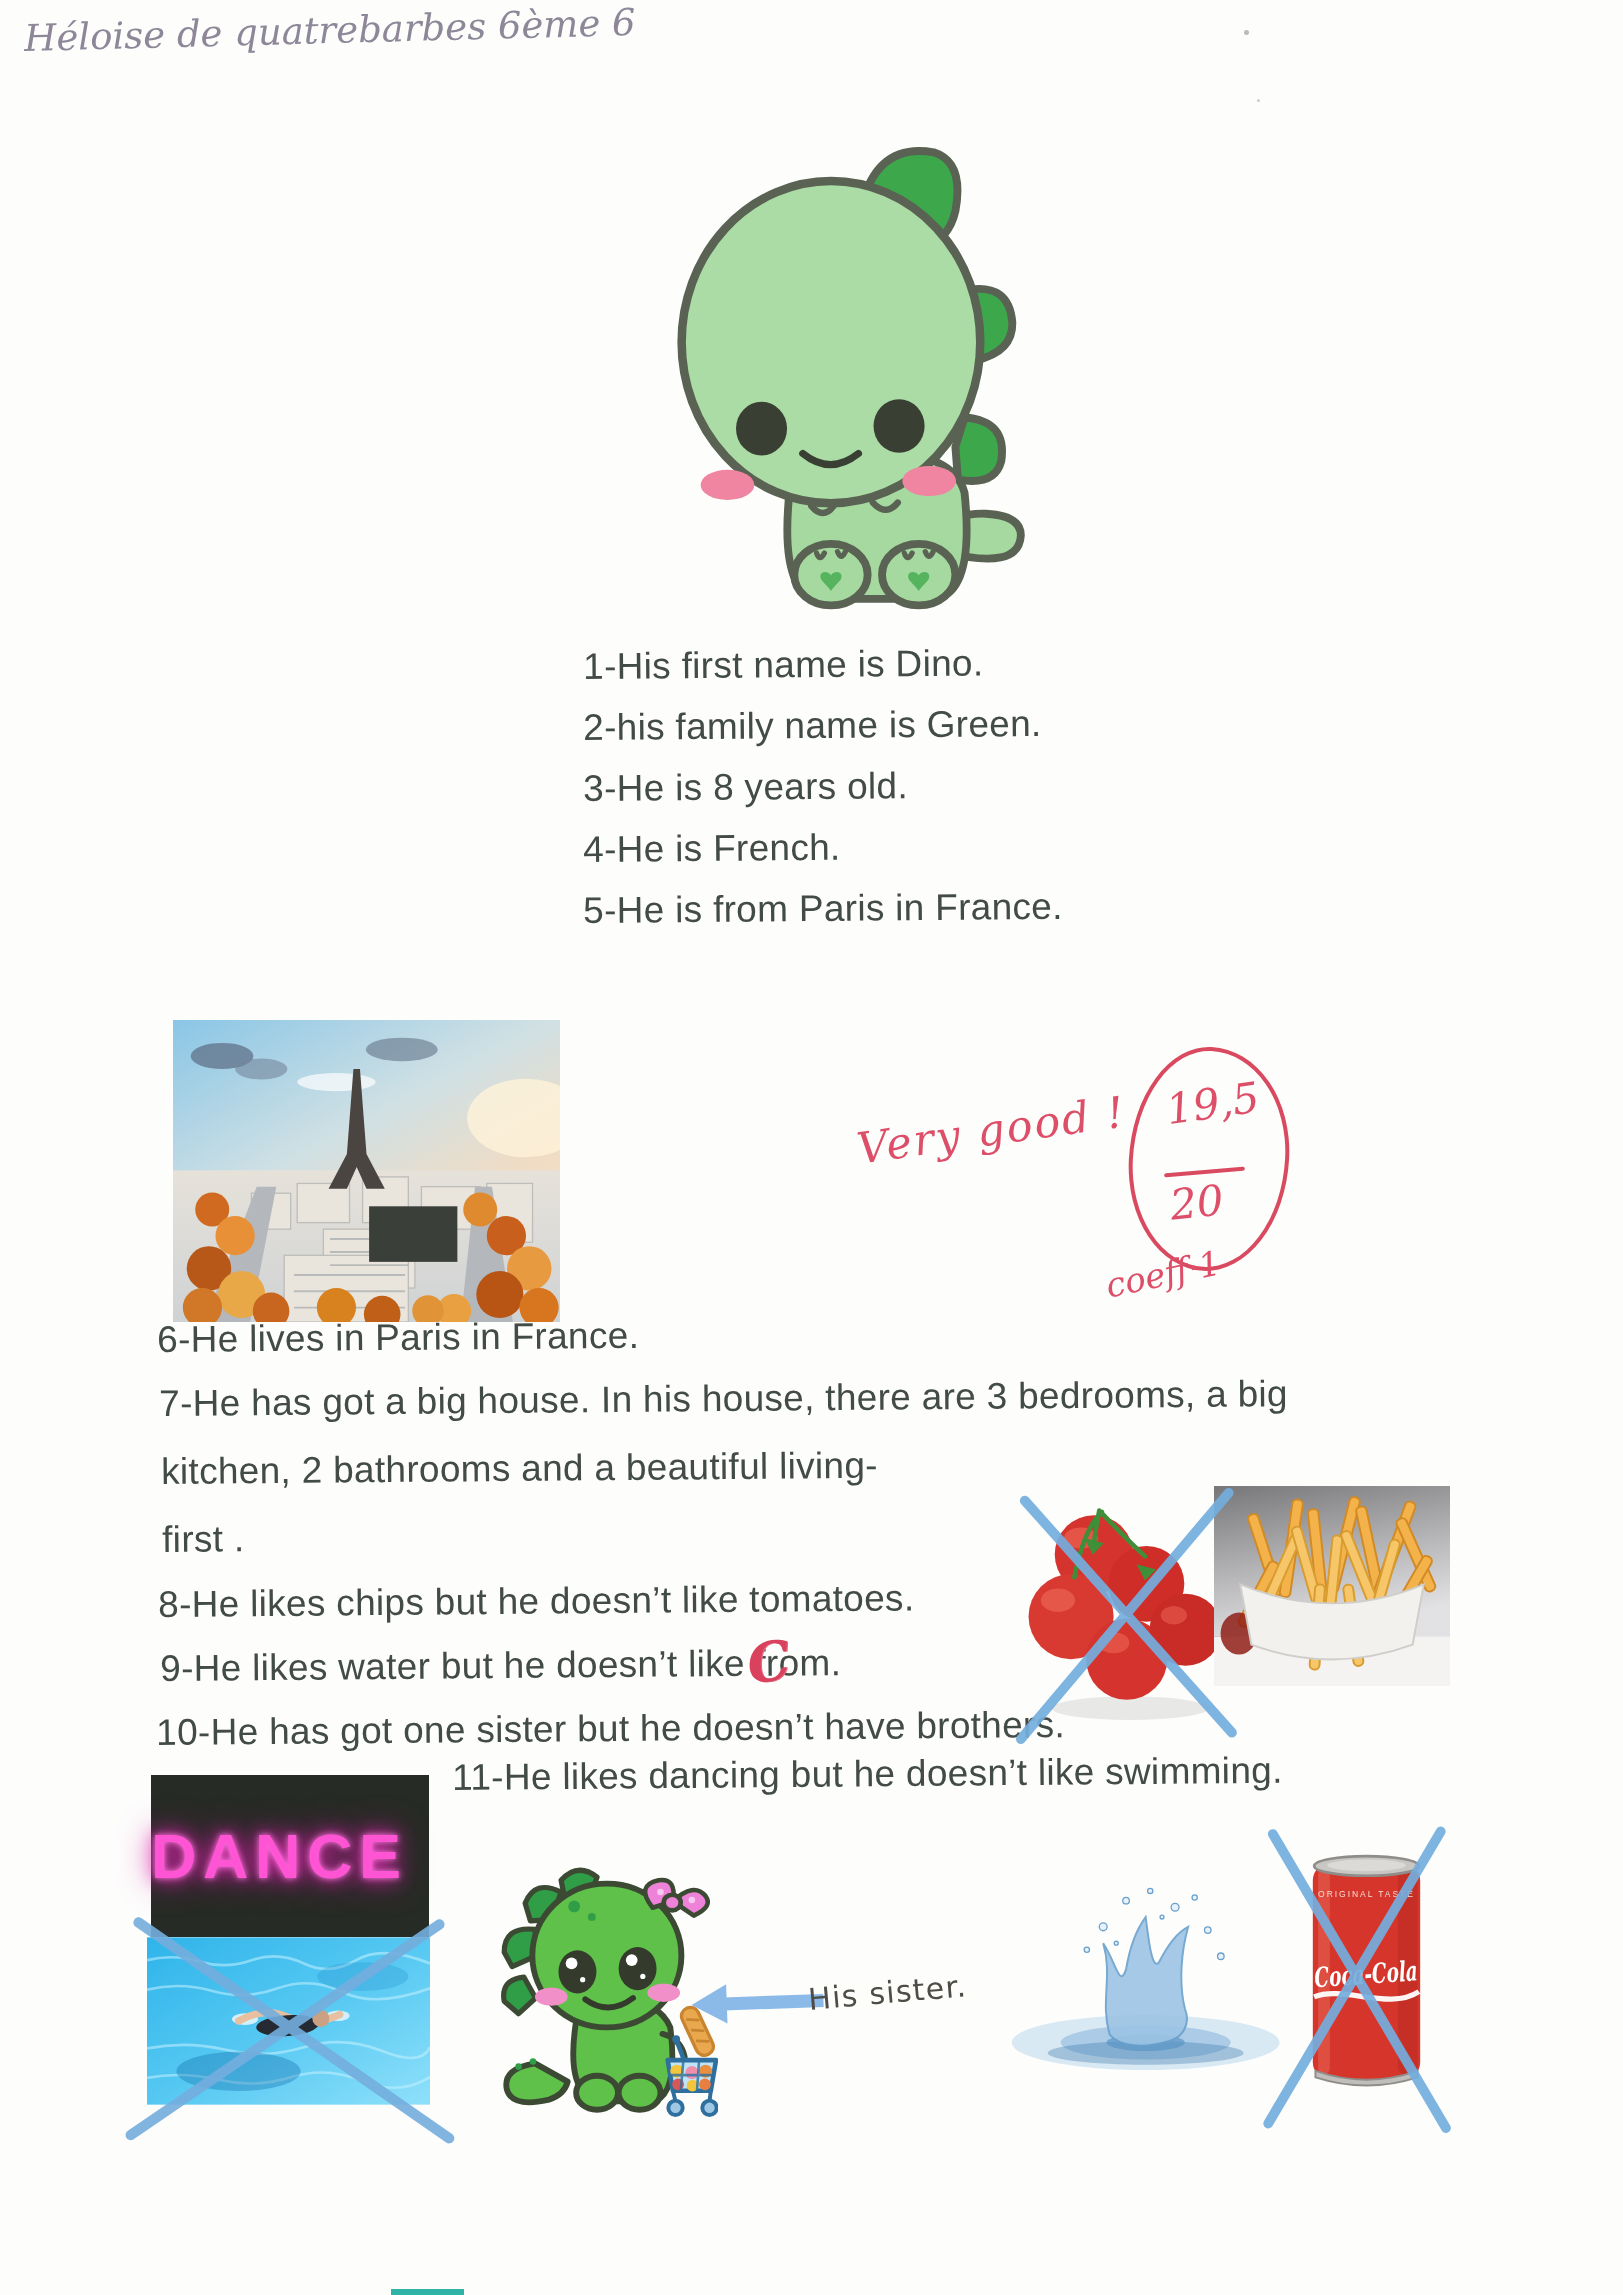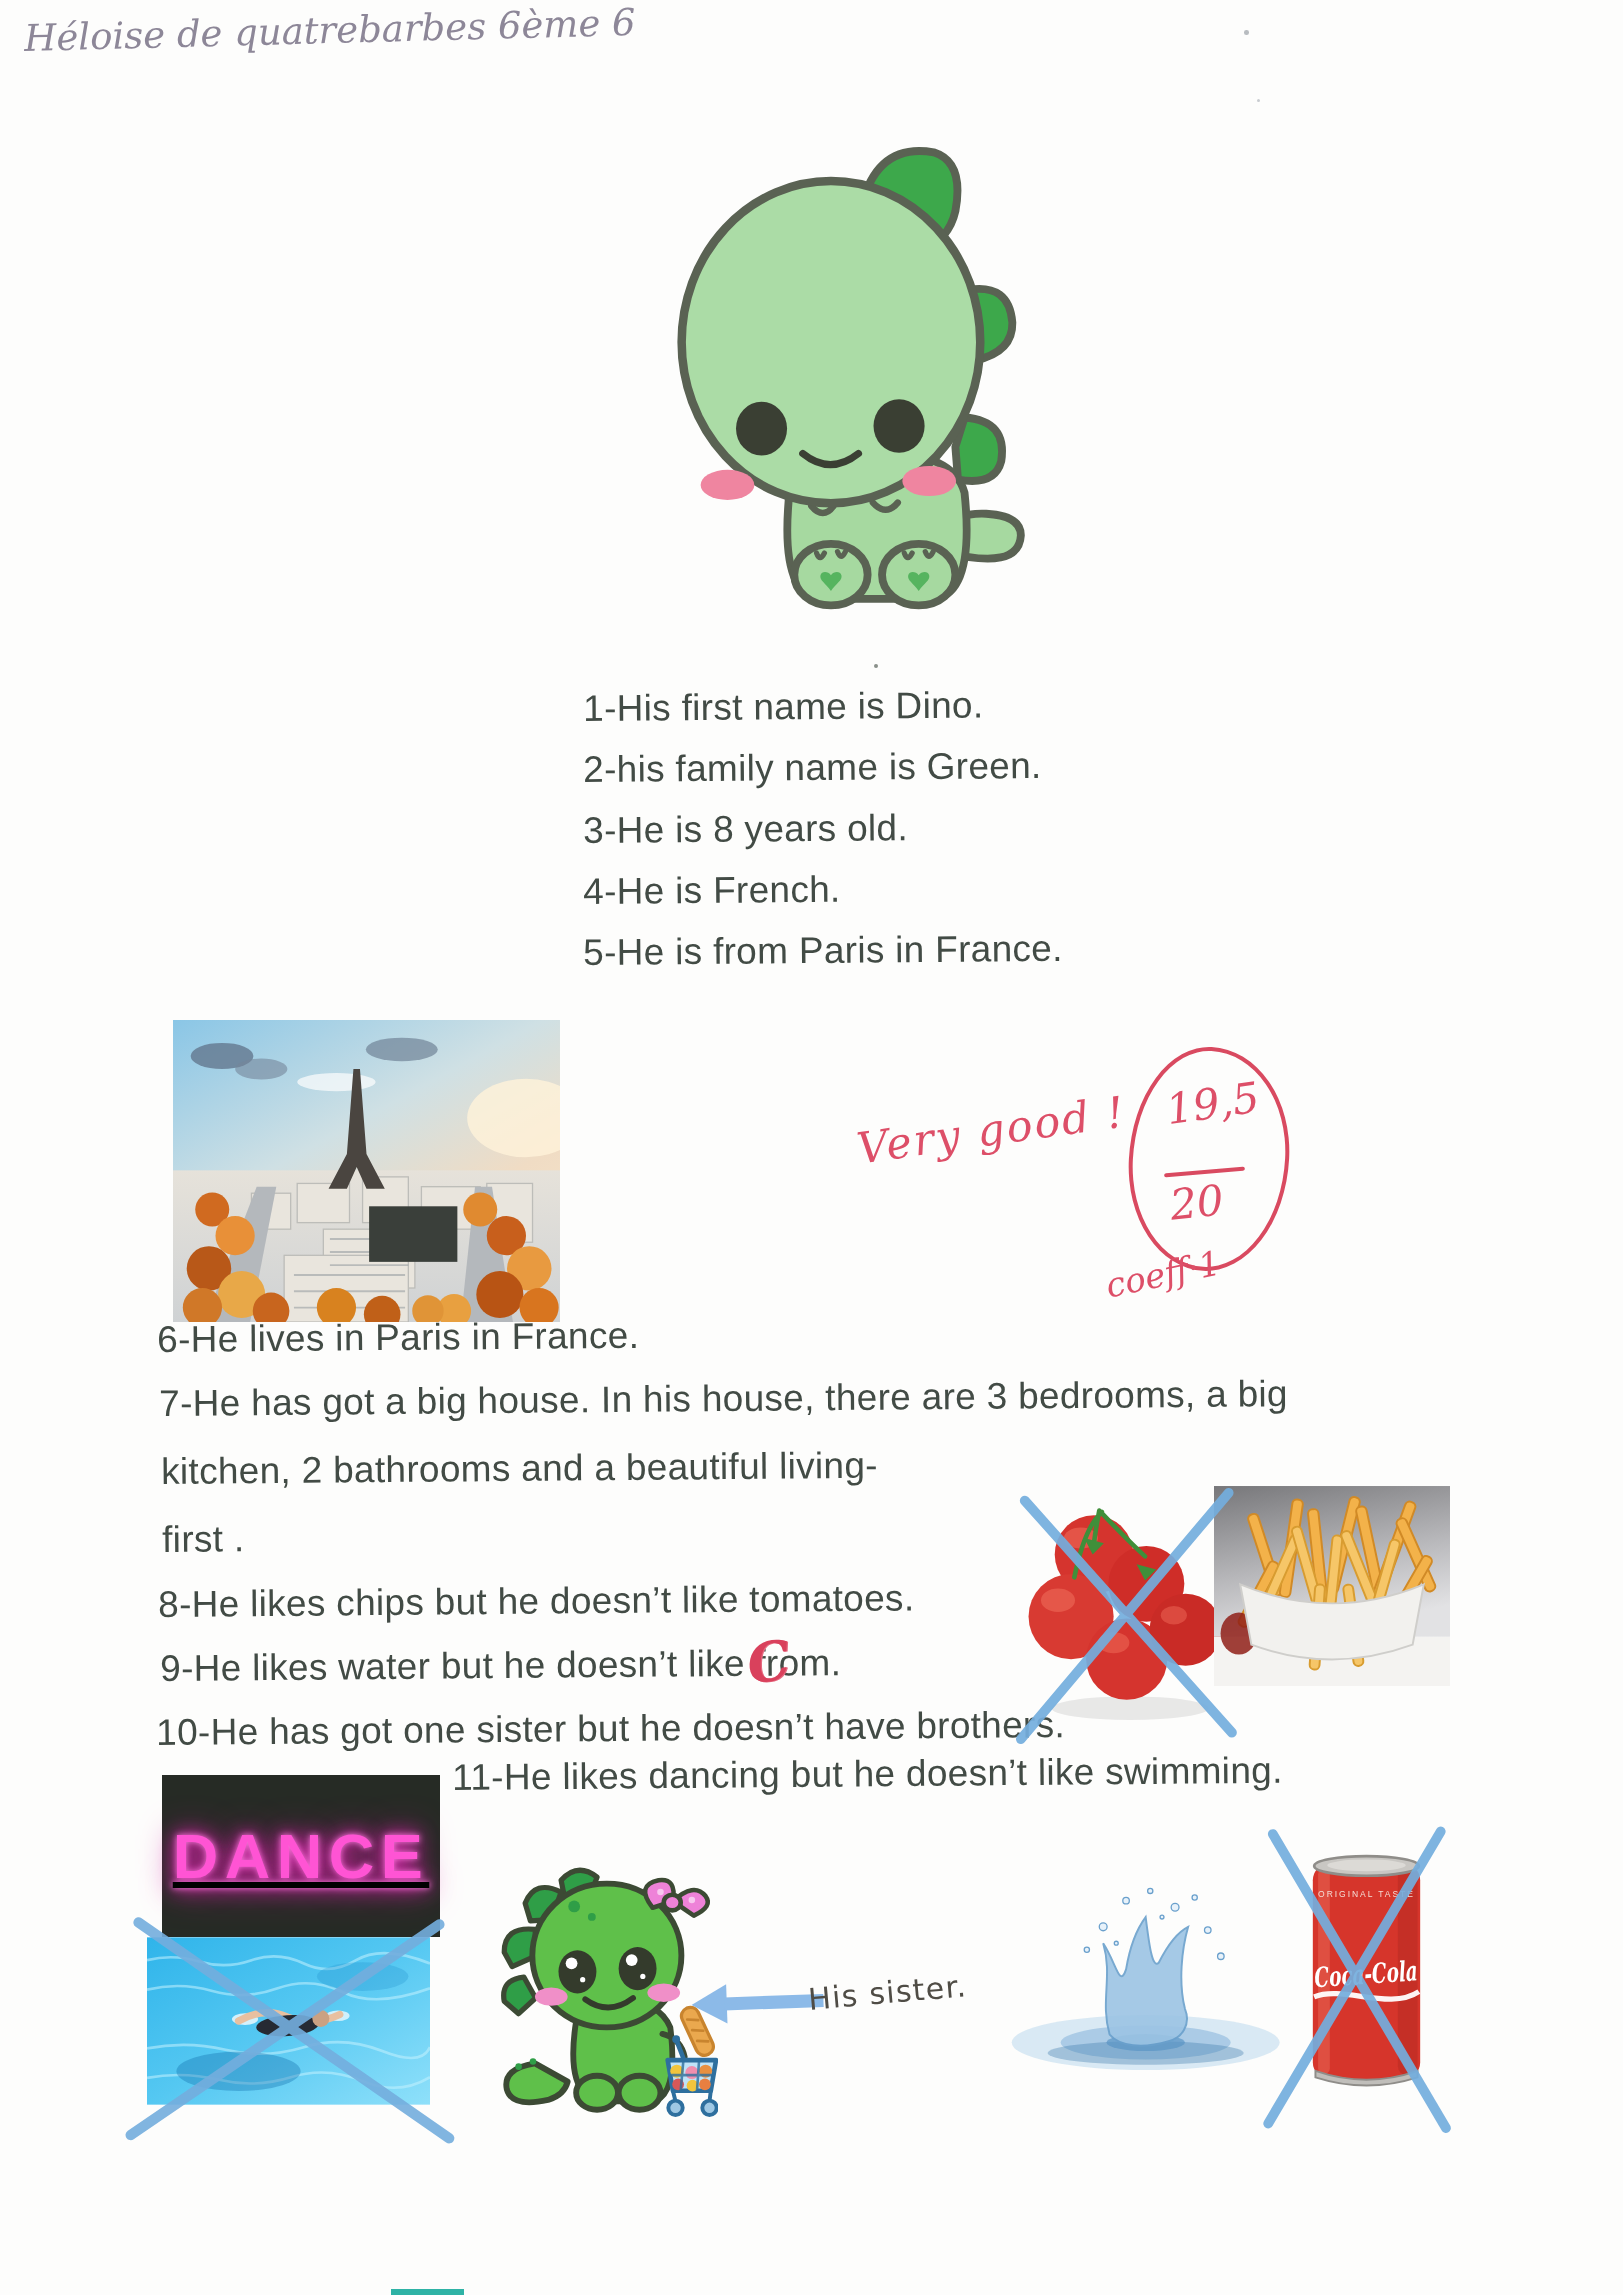--- a/index.html
+++ b/index.html
@@ -6,22 +6,22 @@
   .page{position:relative;width:1623px;height:2295px;background:#fdfdfc;overflow:hidden;
         font-family:"Liberation Sans",sans-serif;}
   .abs{position:absolute;}
   .print{font-family:"Liberation Sans",sans-serif;color:#424b45;font-size:37px;
          white-space:nowrap;letter-spacing:0.3px;transform:rotate(-0.5deg);
          transform-origin:left top;}
   .hand-red{font-family:"DejaVu Serif",serif;font-style:italic;color:#dd4f68;white-space:nowrap;}
   .hand-gray{font-family:"DejaVu Serif",serif;font-style:italic;color:#8d8798;white-space:nowrap;}
   .hand-pencil{font-family:"DejaVu Sans",sans-serif;color:#4f4c45;white-space:nowrap;}
   .intro-list div{height:61px;}
-  .dance-box{left:162px;top:1775px;width:278px;height:162px;background:#262b25;
-             display:flex;align-items:center;justify-content:center;text-decoration:underline;}
+  .dance-box{left:151px;top:1775px;width:278px;height:162px;background:#262b25;
+             display:flex;align-items:center;}
   .dance-text{font-weight:bold;font-size:63px;letter-spacing:6.5px;color:#ff54d4;
               text-shadow:0 0 6.5px #ff7ae0,0 0 18.3px #f32cc0,0 0 35px #c01592;}
   .coke-word{position:relative;}
   .red-c{position:absolute;left:-7.9px;top:-13px;font-family:"DejaVu Serif",serif;
          font-style:italic;font-weight:bold;font-size:54px;color:#d9415c;
          transform:rotate(-8deg);text-shadow:1.3px 0.7px 0 #e66a80;}
   .grade-circle{left:1129px;top:1047px;width:152px;height:216px;border:4.6px solid #d94a60;
                 border-radius:48% 52% 50% 50% / 52% 48% 52% 48%;transform:rotate(3deg);}
   .grade-top{left:1166px;top:1079px;font-size:42px;transform:rotate(-8deg);}
   .grade-line{left:1164px;top:1170px;width:81px;height:3.9px;background:#d94a60;
@@ -58,21 +58,21 @@
     <path transform="translate(258,688)" d="M0,22 C-8,10 -18,6 -16,-2 C-14,-9 -4,-8 0,-2 C4,-8 14,-9 16,-2 C18,6 8,10 0,22 Z" fill="#56b45f"></path>
     <path transform="translate(392,688)" d="M0,22 C-8,10 -18,6 -16,-2 C-14,-9 -4,-8 0,-2 C4,-8 14,-9 16,-2 C18,6 8,10 0,22 Z" fill="#56b45f"></path>
     <ellipse cx="258" cy="330" rx="228" ry="246" fill="#abdca6" stroke="#5a6253" stroke-width="13"></ellipse>
     <ellipse cx="152" cy="462" rx="39" ry="41" fill="#3a3f33"></ellipse>
     <ellipse cx="362" cy="458" rx="39" ry="41" fill="#3a3f33"></ellipse>
     <ellipse cx="100" cy="548" rx="41" ry="23" fill="#ef85a0"></ellipse>
     <ellipse cx="408" cy="542" rx="41" ry="23" fill="#ef85a0"></ellipse>
     <path d="M215,500 Q257,534 300,500" fill="none" stroke="#3a3f33" stroke-width="11" stroke-linecap="round"></path>
   </svg>
 
-  <div class="abs intro-list" style="left:583px;top:688px;">
+  <div class="abs intro-list" style="left:583px;top:646px;">
     <div class="print">1-His first name is Dino.</div>
     <div class="print">2-his family name is Green.</div>
     <div class="print">3-He is 8 years old.</div>
     <div class="print">4-He is French.</div>
     <div class="print">5-He is from Paris in France.</div>
   </div>
 
   <svg class="abs" style="left:173px;top:1020px;" width="387" height="302" viewBox="0 0 592 462">
     <defs>
       <linearGradient id="sky" x1="0" y1="0" x2="0.7" y2="1">

